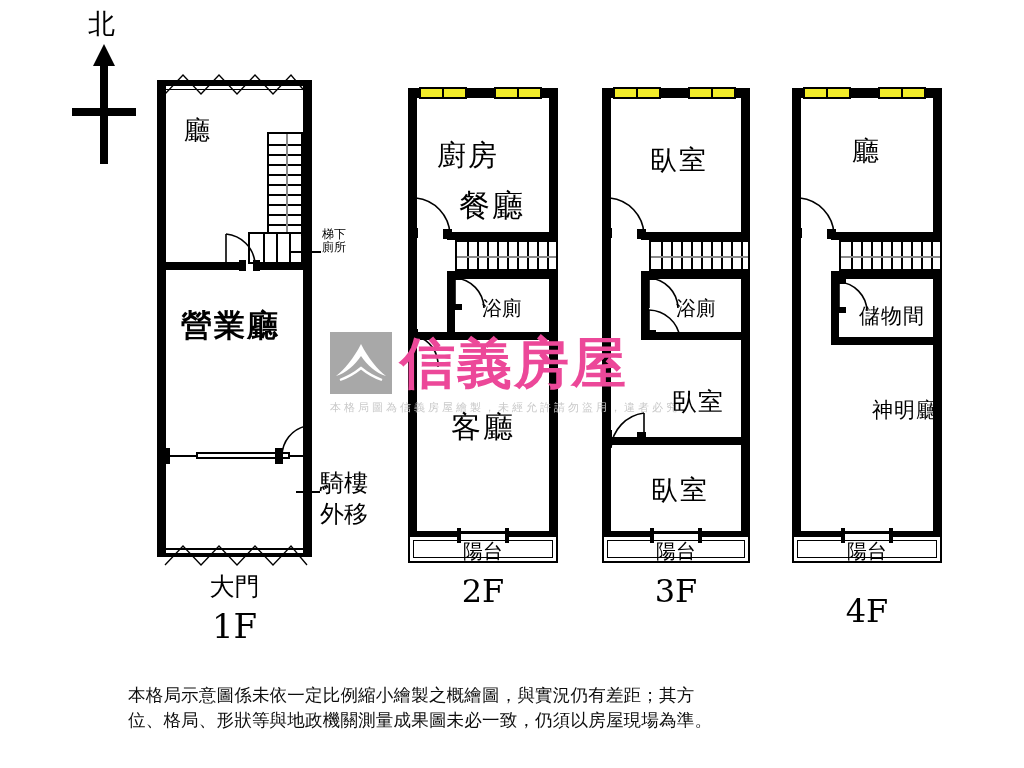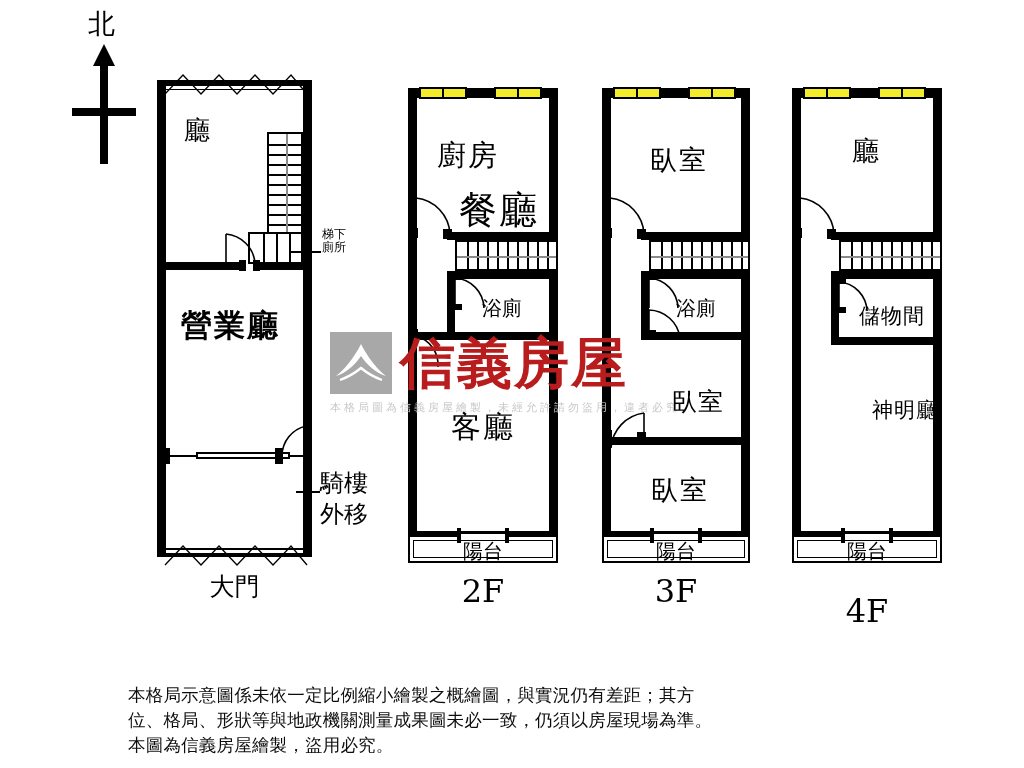--- a/index.html
+++ b/index.html
@@ -15,21 +15,21 @@
     position:absolute;left:330px;top:332px;width:370px;height:105px;
     z-index:5;pointer-events:none;
   }
   #wm-row{display:flex;align-items:center;gap:8px;}
   #wm-logo{
     width:62px;height:62px;background:#a8a8a8;position:relative;overflow:hidden;
   }
   #wm-logo svg{display:block;}
   #wm-name{
     font-family:"DejaVu Sans","Liberation Sans",sans-serif;
-    font-size:55px;line-height:58px;color:#b91c1c;font-weight:700;
+    font-size:55px;line-height:58px;color:#ec4899;font-weight:700;
     letter-spacing:2px;white-space:nowrap;
   }
   #wm-sub{
     margin-top:6px;font-size:11px;color:#c9c9c9;letter-spacing:3px;white-space:nowrap;
     font-family:"DejaVu Sans","Liberation Sans",sans-serif;
   }
 
   
   .wall{position:absolute;background:#000;z-index:3;}
   .thinline{position:absolute;background:#000;z-index:3;}
@@ -196,20 +196,21 @@
     <div>廁所</div>
   </div>
 
   <div class="leader" style="left:296px;top:491px;width:24px;"></div>
   <div class="annot" style="left:320px;top:468px;font-size:24px;line-height:31px;">
     <div>騎樓</div>
     <div>外移</div>
   </div>
 
   <div class="floor-label" style="left:157px;top:570px;width:155px;font-size:25px;">大門</div>
+  <div class="floor-label" style="left:157px;top:606px;width:155px;font-size:34px;">1F</div>
 
   <div class="wall" style="left:408px;top:88px;width:9px;height:452px;"></div>
   <div class="wall" style="left:549px;top:88px;width:9px;height:452px;"></div>
   <div class="wall" style="left:408px;top:88px;width:150px;height:10px;"></div>
   <div class="wall" style="left:408px;top:531px;width:150px;height:9px;"></div>
 
   <div class="win" style="left:419px;top:87px;width:48px;height:12px;"></div>
   <div class="win" style="left:494px;top:87px;width:48px;height:12px;"></div>
 
   <div class="wall" style="left:447px;top:232px;width:111px;height:8px;"></div>
@@ -251,21 +252,21 @@
 
   <div class="door" style="left:414px;top:336px;">
     <svg width="32" height="36" viewBox="0 0 32 36">
       <path d="M2,0 A30,30 0 0 1 24,31" fill="none" stroke="#000" stroke-width="1.6"></path>
       <line x1="2" y1="0" x2="2" y2="31" stroke="#000" stroke-width="1.6"></line>
     </svg>
   </div>
   <div class="pivot" style="left:411px;top:329px;width:7px;height:11px;"></div>
 
   <div class="room-label" style="left:437px;top:136px;font-size:29px;letter-spacing:2px;">廚房</div>
-  <div class="room-label" style="left:459px;top:185px;font-size:38px;letter-spacing:2px;">餐廳</div>
+  <div class="room-label" style="left:459px;top:185px;font-size:31px;letter-spacing:2px;">餐廳</div>
   <div class="room-label" style="left:482px;top:295px;font-size:20px;">浴廁</div>
   <div class="room-label" style="left:451px;top:407px;font-size:30px;letter-spacing:2px;">客廳</div>
 
   <div class="balcony" style="left:408px;top:535px;width:150px;height:28px;">
     <div class="inner"></div>
   </div>
   <div class="thinline" style="left:460px;top:533px;width:46px;height:6px;background:#fff;border-top:1.5px solid #000;border-bottom:1.5px solid #000;z-index:5;"></div>
   <div class="pivot" style="left:457px;top:528px;width:4px;height:15px;"></div>
   <div class="pivot" style="left:505px;top:528px;width:4px;height:15px;"></div>
   <div class="balcony-label" style="left:408px;top:538px;width:150px;font-size:20px;">陽台</div>
@@ -414,16 +415,15 @@
         </svg>
       </div>
       <div id="wm-name">信義房屋</div>
     </div>
     <div id="wm-sub">本格局圖為信義房屋繪製，未經允許請勿盜用，違者必究</div>
   </div>
 
   <div id="disclaimer">
     <div>本格局示意圖係未依一定比例縮小繪製之概繪圖，與實況仍有差距；其方</div>
     <div>位、格局、形狀等與地政機關測量成果圖未必一致，仍須以房屋現場為準。</div>
-    <div>本圖為信義房屋繪製，盜用必究。</div>
   </div>
 
 </div>
 
 </body></html>

